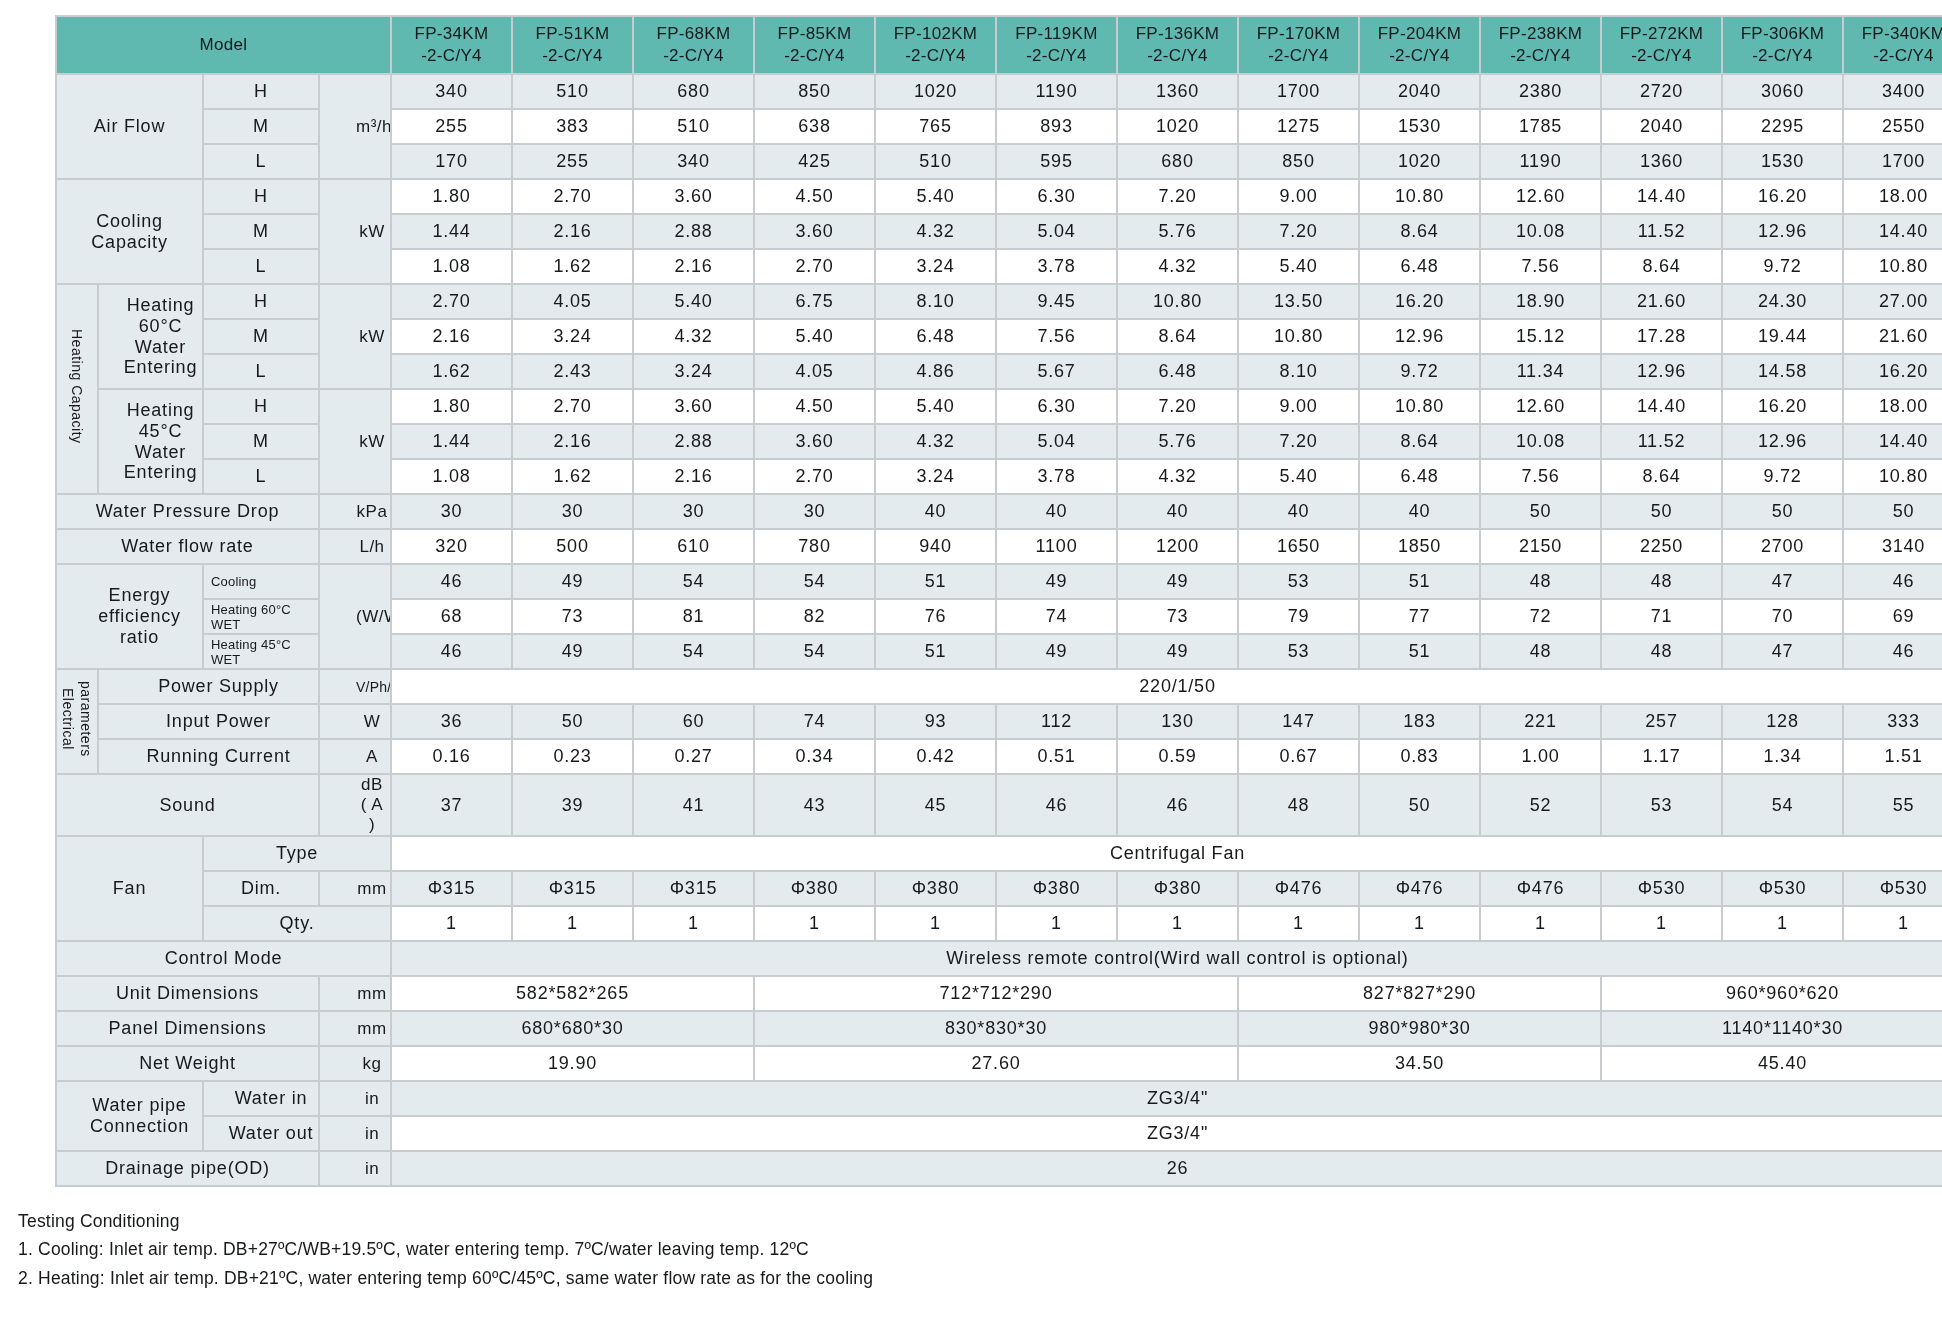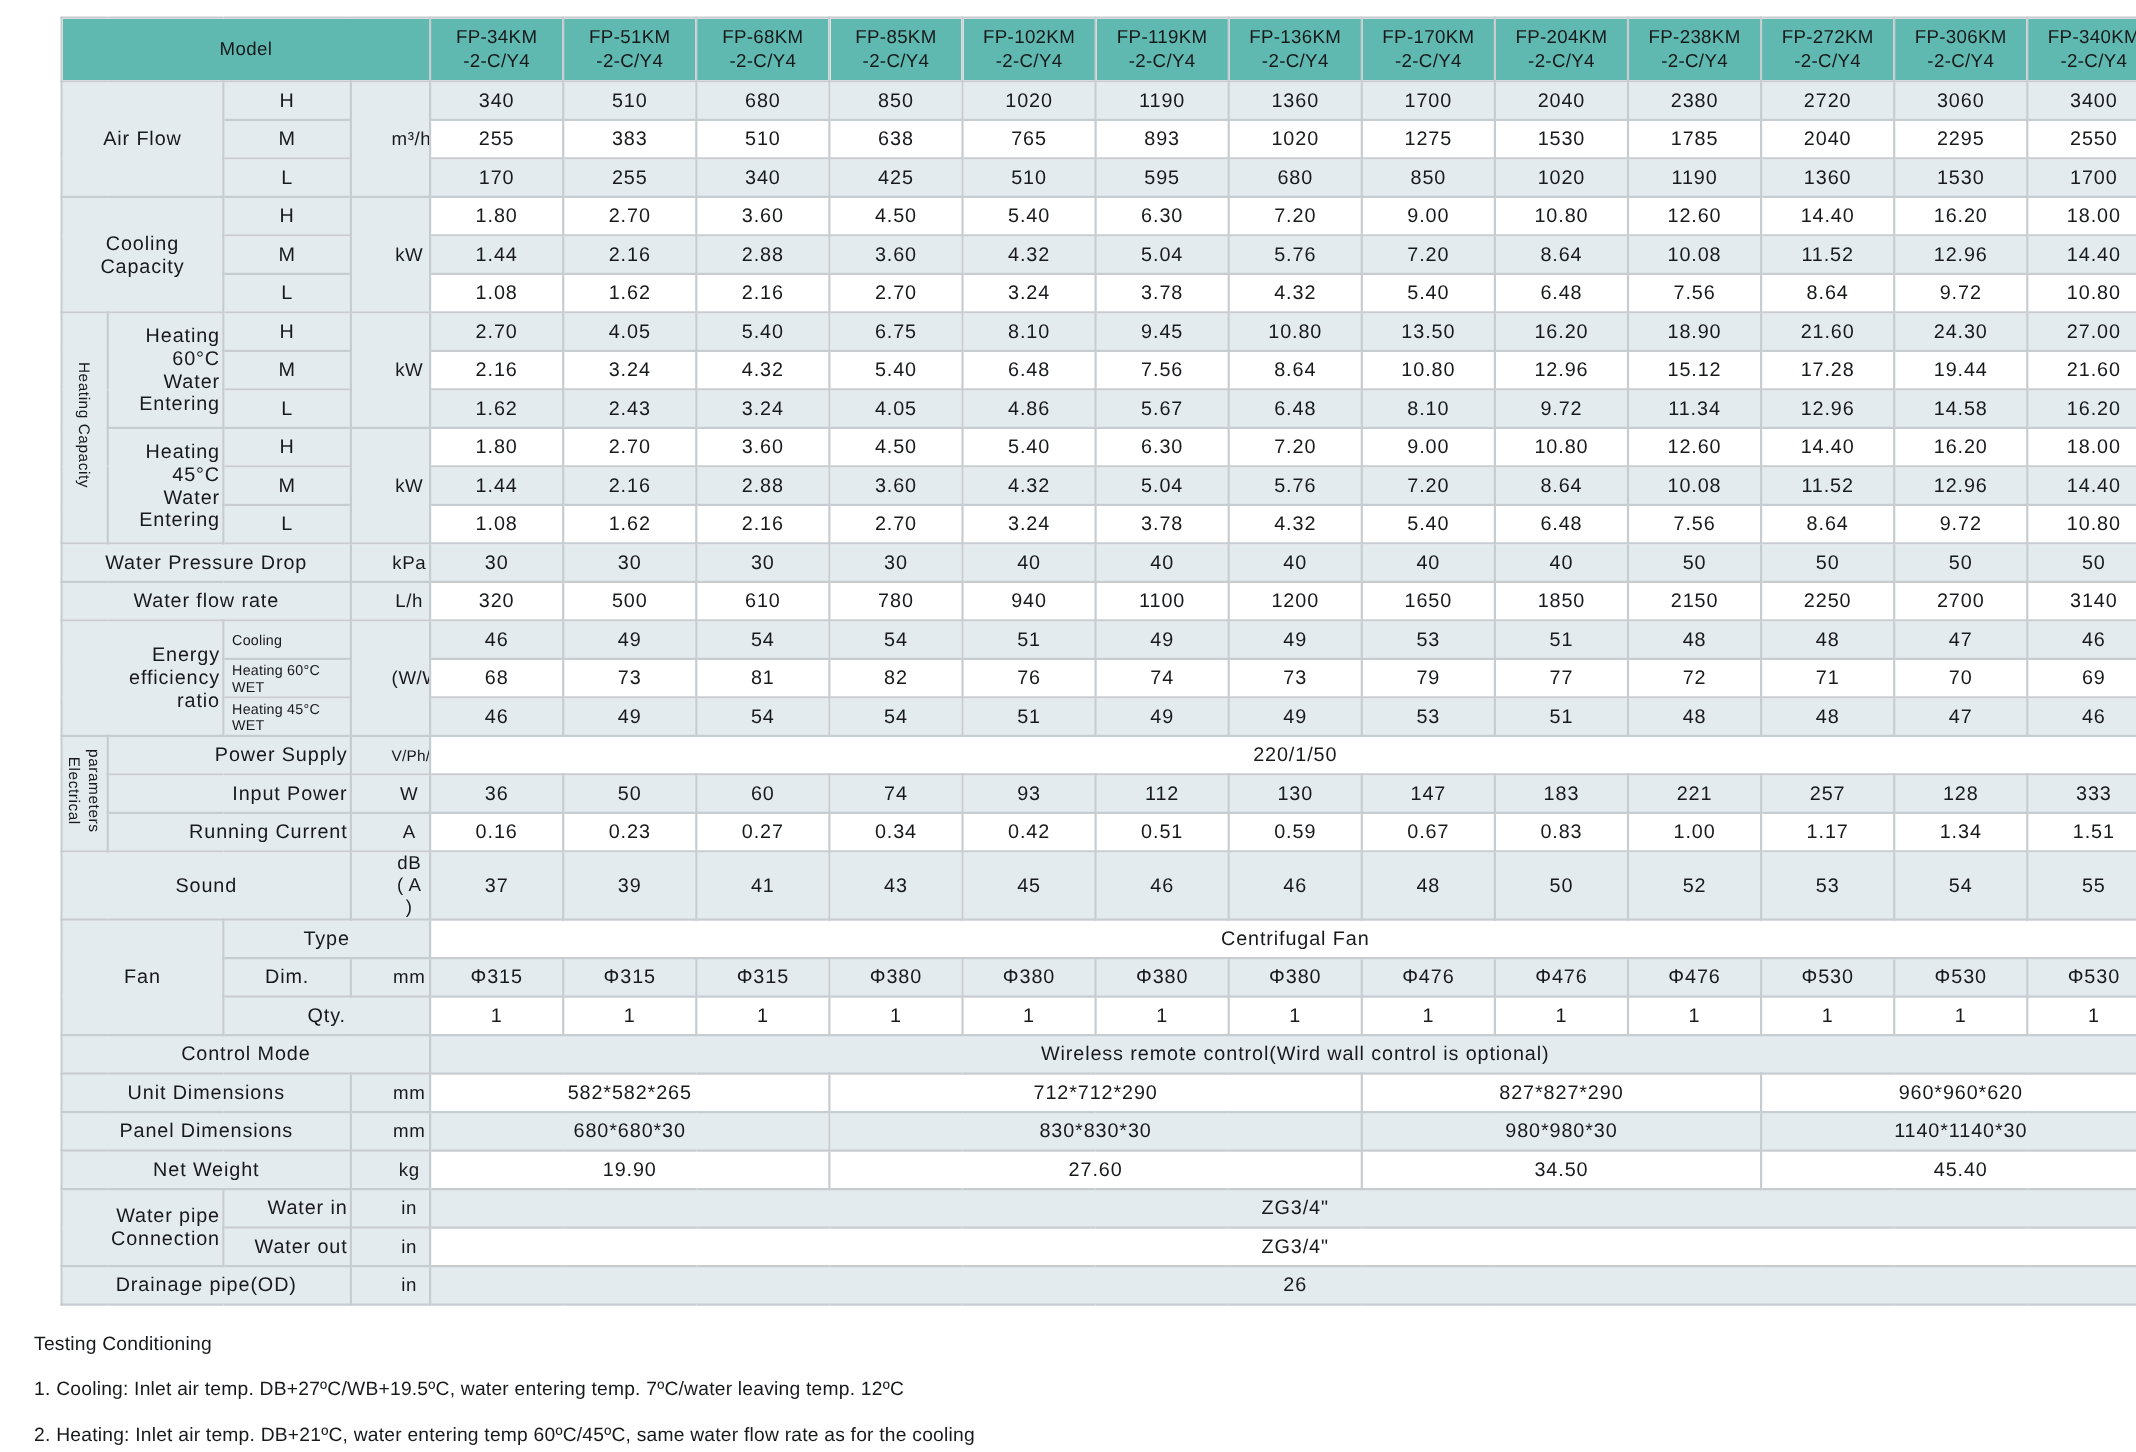--- a/index.html
+++ b/index.html
@@ -25,36 +25,36 @@
     white-space:pre-line;
     padding:0 2px;
     overflow:hidden;
   }
   thead tr{height:58px;}
   tbody tr{height:35px;}
   .hdr{background:#5fb9b1;font-size:17px;line-height:1.3;letter-spacing:0.3px;}
   .lbl,.sub,.unit,.vlbl{background:#e4ebee;}
   .v.g{background:#e4ebee;}
   .v.w{background:#ffffff;}
-  .left{text-align:right;padding-left:22px;line-height:1.15;}
+  .left{text-align:center;padding-left:22px;line-height:1.15;}
   .sub{font-size:13px;text-align:left;padding-left:7px;letter-spacing:0.2px;}
   .unit{font-size:17px;letter-spacing:0.5px;padding-left:36px;}
   .sm2{font-size:14px;letter-spacing:0.2px;}
   .vlbl{padding:0;}
   .vt{
     writing-mode:vertical-lr;
     text-orientation:mixed;
     display:inline-block;
     font-size:14px;
     line-height:1.3;
     letter-spacing:0.5px;
     white-space:pre-line;
   }
   .footer{margin:20px 0 0 3px;font-size:17.5px;line-height:1.62;letter-spacing:0.2px;}
-  .footer p{margin:13px;}
+  .footer p{margin:0;}
 </style>
 </head>
 <body>
 
 <div class="page">
 
   <table class="spec">
     <colgroup>
         <col style="width: 42px;">
         <col style="width: 105px;">

